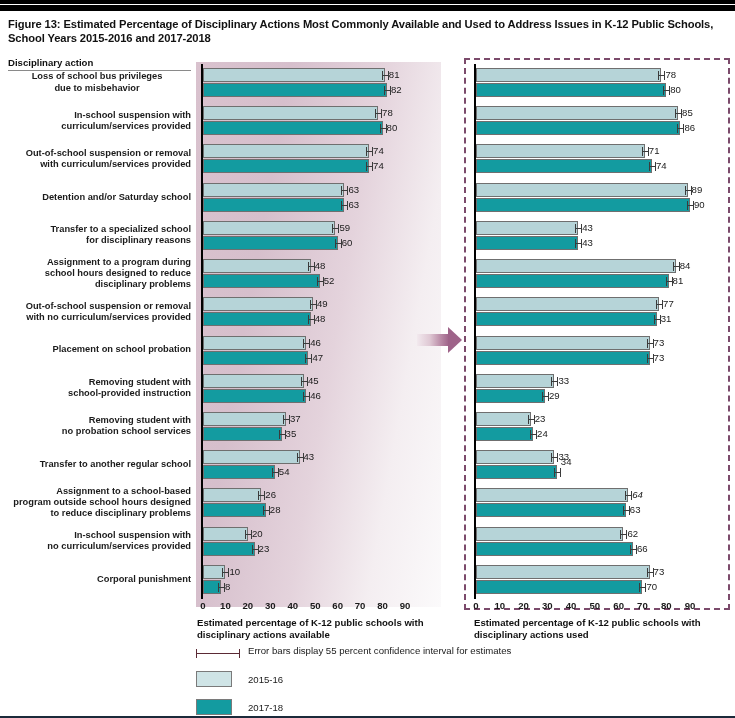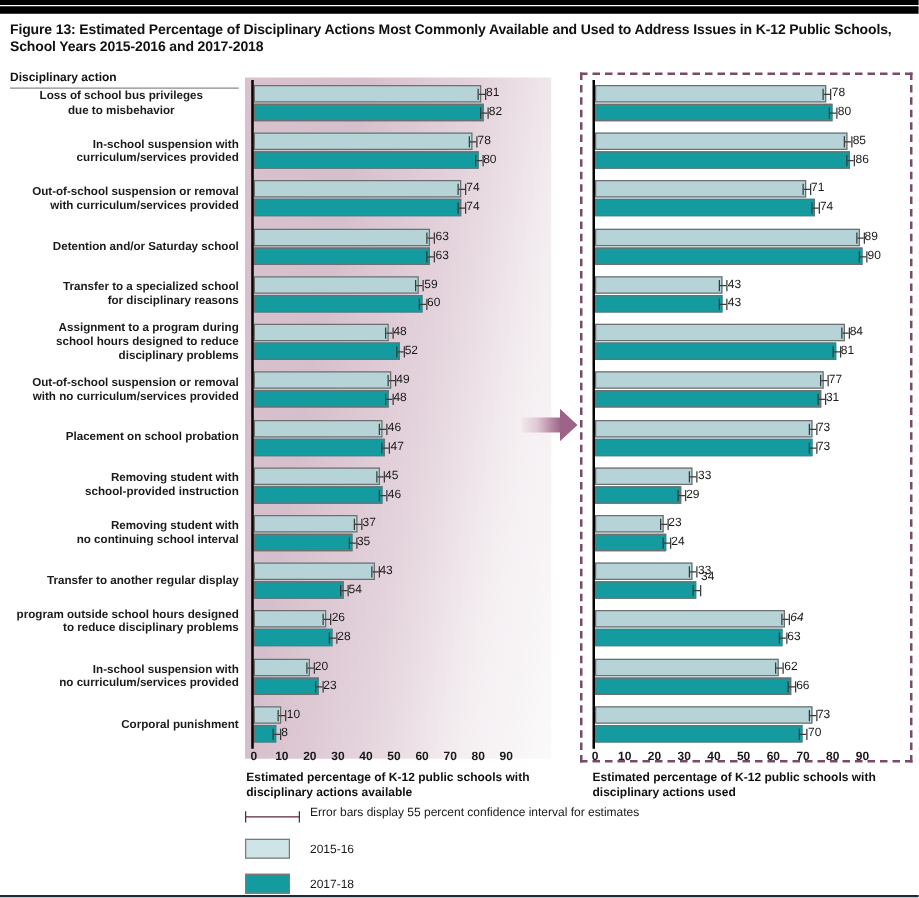--- a/index.html
+++ b/index.html
@@ -154,26 +154,27 @@
     </div>
     <div class="catlabel" style="top: 344.4px; left: 3px;">
       <div>Placement on school probation</div>
     </div>
     <div class="catlabel" style="top: 377.014px; left: 3px;">
       <div>Removing student with</div>
       <div>school-provided instruction</div>
     </div>
     <div class="catlabel" style="top: 415.229px; left: 3px;">
       <div>Removing student with</div>
-      <div>no continuing school interval</div>
+      <div>no probation school services</div>
     </div>
     <div class="catlabel" style="top: 459.043px; left: 3px;">
-      <div>Transfer to another regular display</div>
+      <div>Transfer to another regular school</div>
     </div>
     <div class="catlabel" style="top: 486.057px; left: 3px;">
+      <div>Assignment to a school-based</div>
       <div>program outside school hours designed</div>
       <div>to reduce disciplinary problems</div>
     </div>
     <div class="catlabel" style="top: 529.871px; left: 3px;">
       <div>In-school suspension with</div>
       <div>no curriculum/services provided</div>
     </div>
     <div class="catlabel" style="top: 573.686px; left: 3px;">
       <div>Corporal punishment</div>
     </div>

